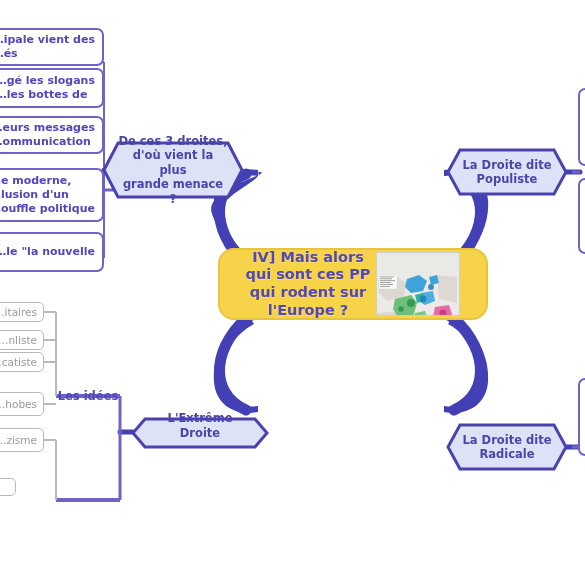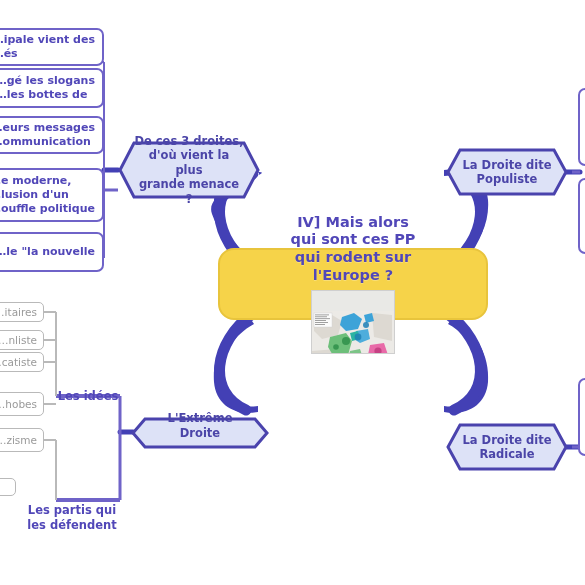--- a/index.html
+++ b/index.html
@@ -33,21 +33,21 @@
     line-height: 1.22;
     white-space: pre-line;
   }
 
   
   .central {
     background: #f6d349;
     border: 2px solid #e8c43c;
     border-radius: 16px;
     display: flex;
-    flex-direction: column;
+    flex-direction: row;
     align-items: center;
     justify-content: center;
     gap: 6px;
     padding: 6px 8px;
   }
   .central .ctext {
     font-size: 14.5px;
     color: #5147b8;
     font-weight: bold;
     text-align: center;
@@ -239,21 +239,21 @@
         <circle cx="46" cy="26" r="3.4" fill="#1f7fb5" opacity="0.85"></circle>
         <circle cx="54" cy="14" r="3" fill="#1f7fb5" opacity="0.85"></circle>
         <circle cx="66" cy="40" r="3.6" fill="#c03a7e" opacity="0.85"></circle>
         <circle cx="58" cy="52" r="3.2" fill="#c03a7e" opacity="0.85"></circle>
         <circle cx="42" cy="48" r="3" fill="#2f8f4a" opacity="0.85"></circle>
         <circle cx="24" cy="36" r="2.8" fill="#2f8f4a" opacity="0.85"></circle>
       </svg>
     </div>
   </div>
 
-  <div class="hex" style="left:118px; top:141px; width:142px; height:58px;">
+  <div class="hex" style="left:102px; top:141px; width:142px; height:58px;">
     <svg class="hexshape" viewBox="0 0 142 58" preserveAspectRatio="none" xmlns="http://www.w3.org/2000/svg">
       <polygon points="16,2 126,2 140,29 126,56 16,56 2,29" fill="#dde2f7" stroke="#4a43ad" stroke-width="3"></polygon>
     </svg>
     <div class="hexlabel">De ces 3 droites,
 d'où vient la plus
 grande menace ?</div>
   </div>
 
   <div class="hex" style="left:446px; top:148px; width:122px; height:48px;">
     <svg class="hexshape" viewBox="0 0 122 48" preserveAspectRatio="none" xmlns="http://www.w3.org/2000/svg">
@@ -324,24 +324,20 @@
   </div>
 
   <div class="graybox" style="left:-44px; top:478px; width:60px; height:18px;">
     <div class="gtext"></div>
   </div>
 
   <div class="branchlabel" style="left:48px; top:375px; width:80px;">
     <span>Les idées</span>
   </div>
 
-  <div class="branchlabel" style="left:20px; top:489px; width:104px;">
-    <span>Les partis qui
-les défendent</span>
-  </div>
 
   <div class="emptybox" style="left:578px; top:88px; width:90px; height:78px;"></div>
 
   <div class="emptybox" style="left:578px; top:178px; width:90px; height:76px;"></div>
 
   <div class="emptybox" style="left:578px; top:378px; width:90px; height:78px;"></div>
 
 </div>
 
 </body></html>

